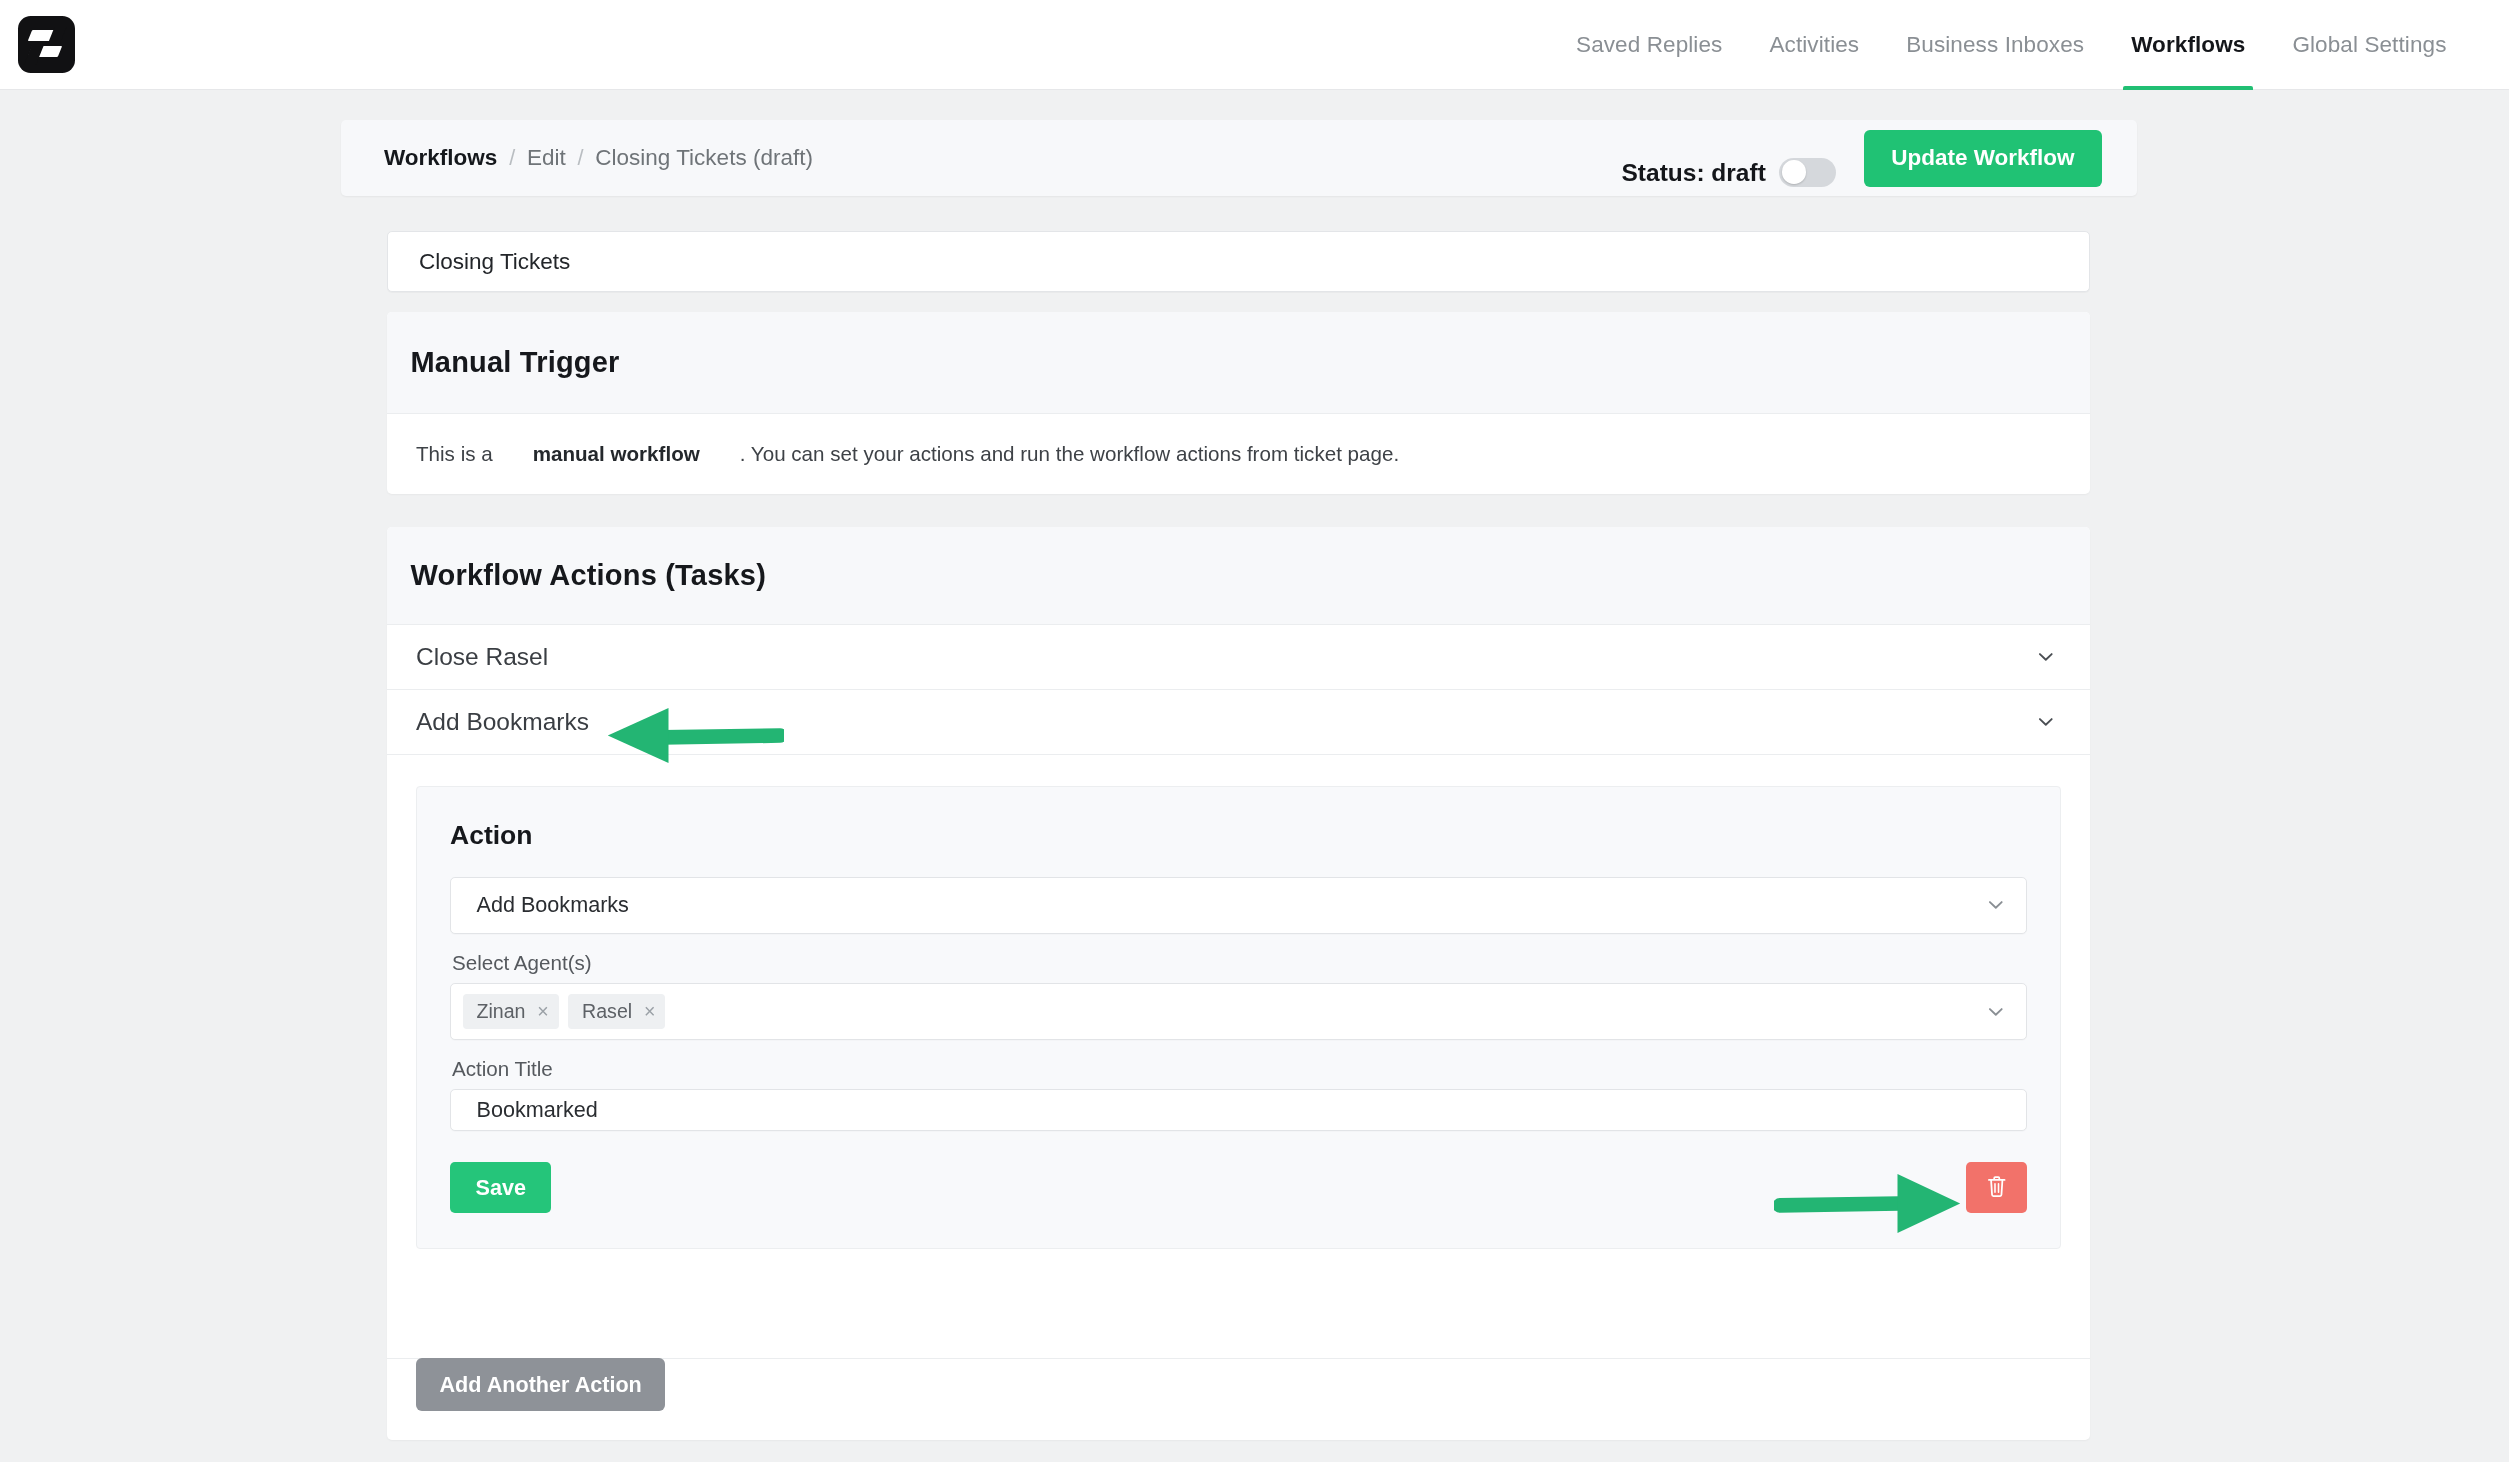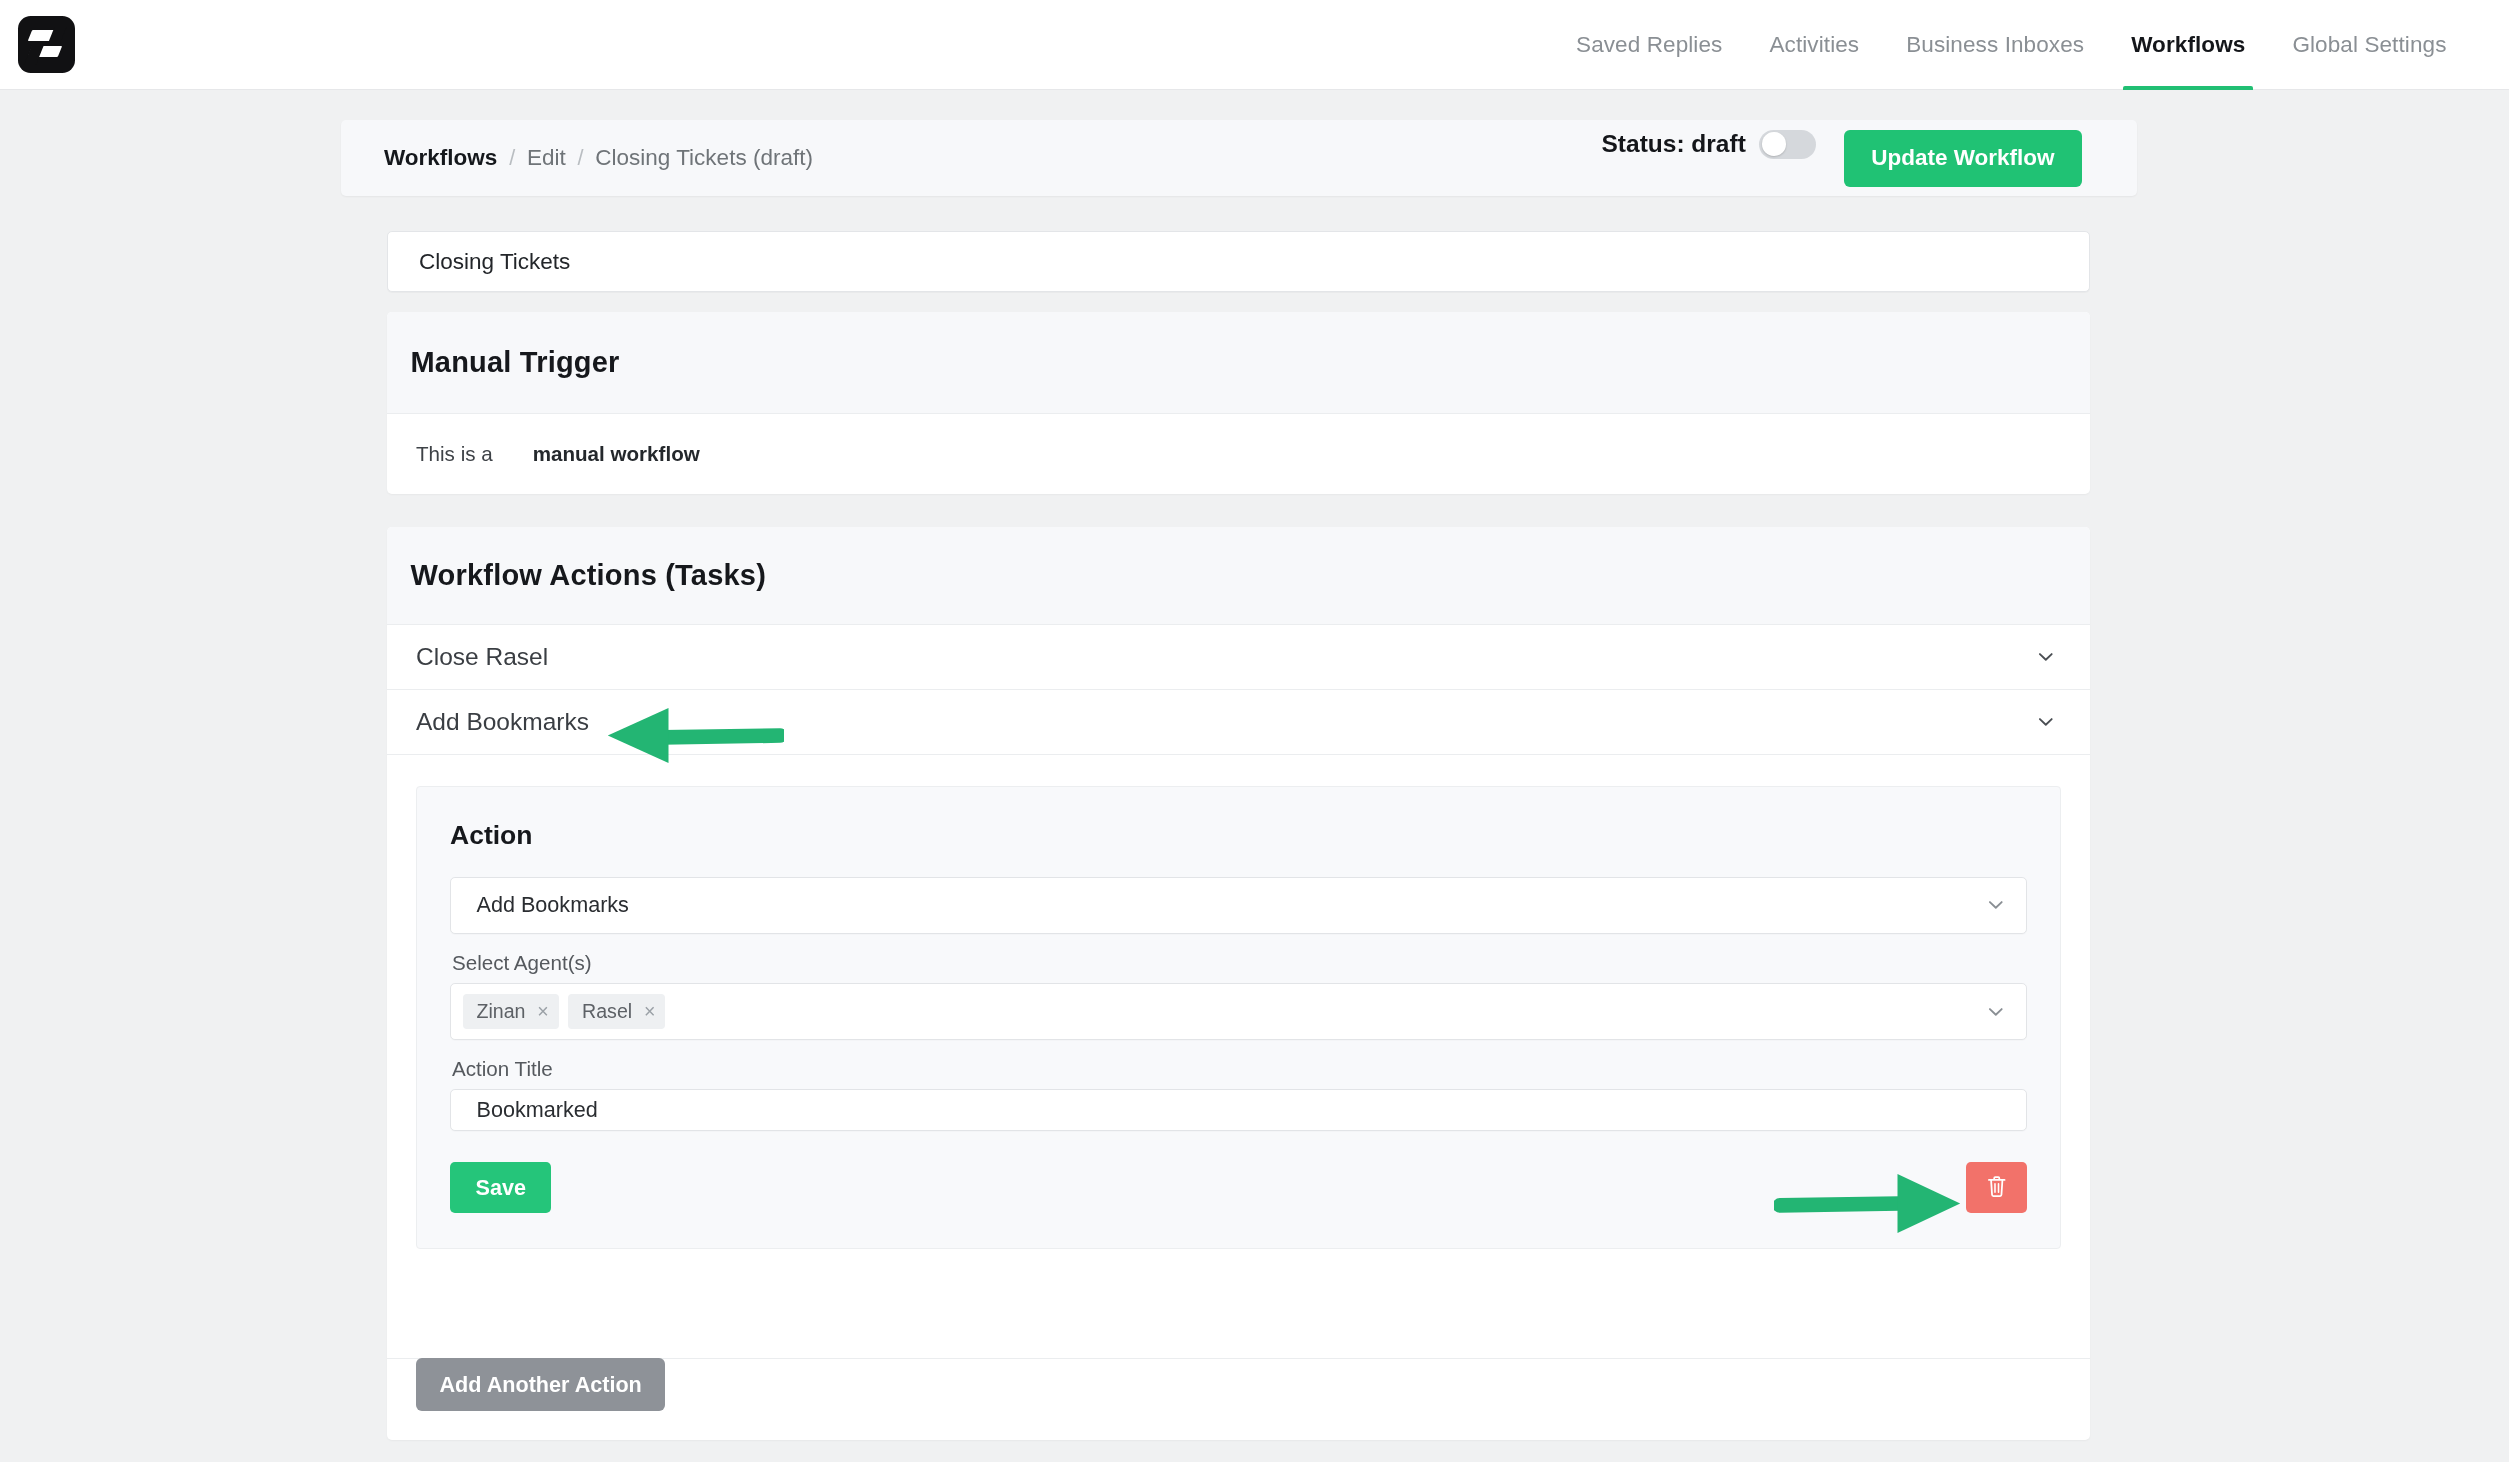--- a/index.html
+++ b/index.html
@@ -81,21 +81,21 @@
     border-radius: 4.9px;
     display: flex; align-items: center;
     box-shadow: 0 1px 2px rgba(20,22,26,.05);
   }
   .crumbs { display: flex; align-items: center; margin-left: 43px; font-size: 22.5px; }
   .crumb { color: #6f7478; white-space: nowrap; cursor: pointer; }
   .crumb.bold { color: #15181c; font-weight: 700; }
   .crumb.plain { cursor: default; }
   .crumb-sep { color: #b9bdc1; margin: 0 11.8px; font-size: 21.6px; }
 
-  .status-wrap { margin-left: auto; display: flex; align-items: flex-start; margin-right: 55px; }
+  .status-wrap { margin-left: auto; display: flex; align-items: flex-end; margin-right: 35px; }
   .status-label { font-size: 24.5px; font-weight: 700; color: #14161a; white-space: nowrap; }
   .toggle {
     width: 57px; height: 29px; border-radius: 14.7px;
     background: #d5d8dc; margin-left: 13.7px; position: relative; cursor: pointer;
     flex: 0 0 auto;
   }
   .toggle .knob {
     position: absolute; left: 2.9px; top: 2.9px;
     width: 23.5px; height: 23.5px; border-radius: 50%;
     background: #ffffff; box-shadow: 0 1px 2px rgba(0,0,0,.18);
@@ -309,20 +309,21 @@
     <input type="text" value="Closing Tickets" placeholder="Workflow title" style="">
   </div>
 
   <div class="card trigger-card">
     <div class="card-head">
       <h2>Manual Trigger</h2>
     </div>
     <div class="trigger-body">
       <span>This is a </span>
         <b>manual workflow</b>
+        <span>. You can set your actions and run the workflow actions from ticket page.</span>
     </div>
   </div>
 
   <div class="card actions-card">
     <div class="card-head">
       <h2>Workflow Actions (Tasks)</h2>
     </div>
 
     <div class="accordion">
       <span class="acc-label">Close Rasel</span>

